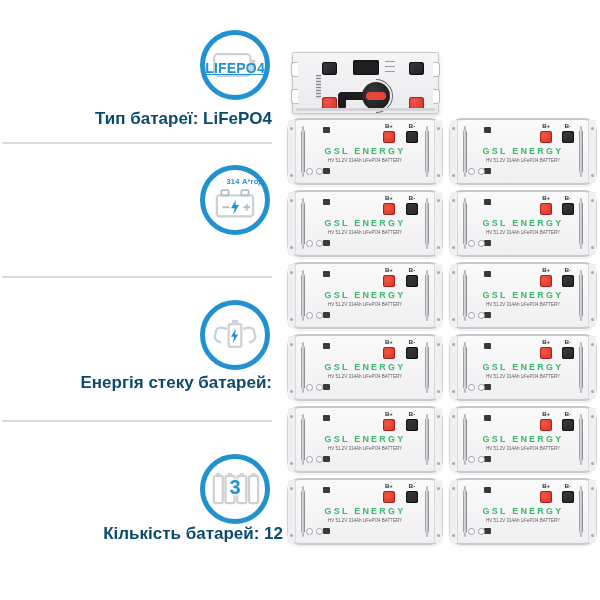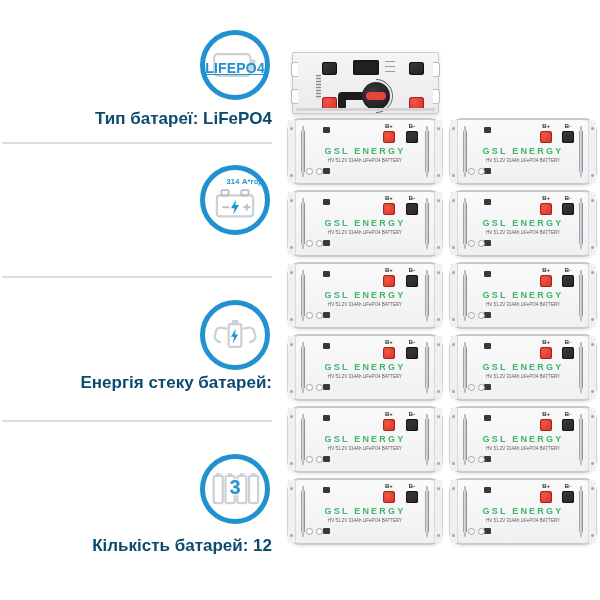--- a/index.html
+++ b/index.html
@@ -24,21 +24,21 @@
   #icon-3{left:200px;top:454px;}
   #icon-0 .icon-text{top:25px;font-size:14px;letter-spacing:.2px;text-decoration:underline;}
   #icon-1 .icon-text{top:7px;font-size:7.5px;letter-spacing:.2px;padding-left:20px;}
   #icon-3 .icon-text{top:17px;font-size:20px;
     text-shadow:0 0 2px #fff,0 0 2px #fff,0 0 3px #fff,0 0 3px #fff;}
   .spec-label{position:absolute;left:0;width:272px;text-align:right;font-weight:700;
     font-size:17px;color:#0c4a6e;}
   #label-0{top:109px;}
   #label-1{top:242px;}
   #label-2{top:372px;line-height:21px;}
-  #label-3{top:536px;}
+  #label-3{top:524px;margin-left:11px;}
   .divider{position:absolute;left:2px;width:270px;height:2px;background:#dcdcdc;border-radius:1px;}
   #div-0{top:142px;} #div-1{top:276px;} #div-2{top:420px;}
 
   
   .col{position:absolute;display:flex;flex-direction:column;gap:5px;top:118px;}
   #col-left{left:287px;width:156px;}
   #col-right{left:449px;width:148px;}
 
   .battery{position:relative;height:67px;box-sizing:border-box;
     background:linear-gradient(180deg,#fafafb,#f0f0f2);

